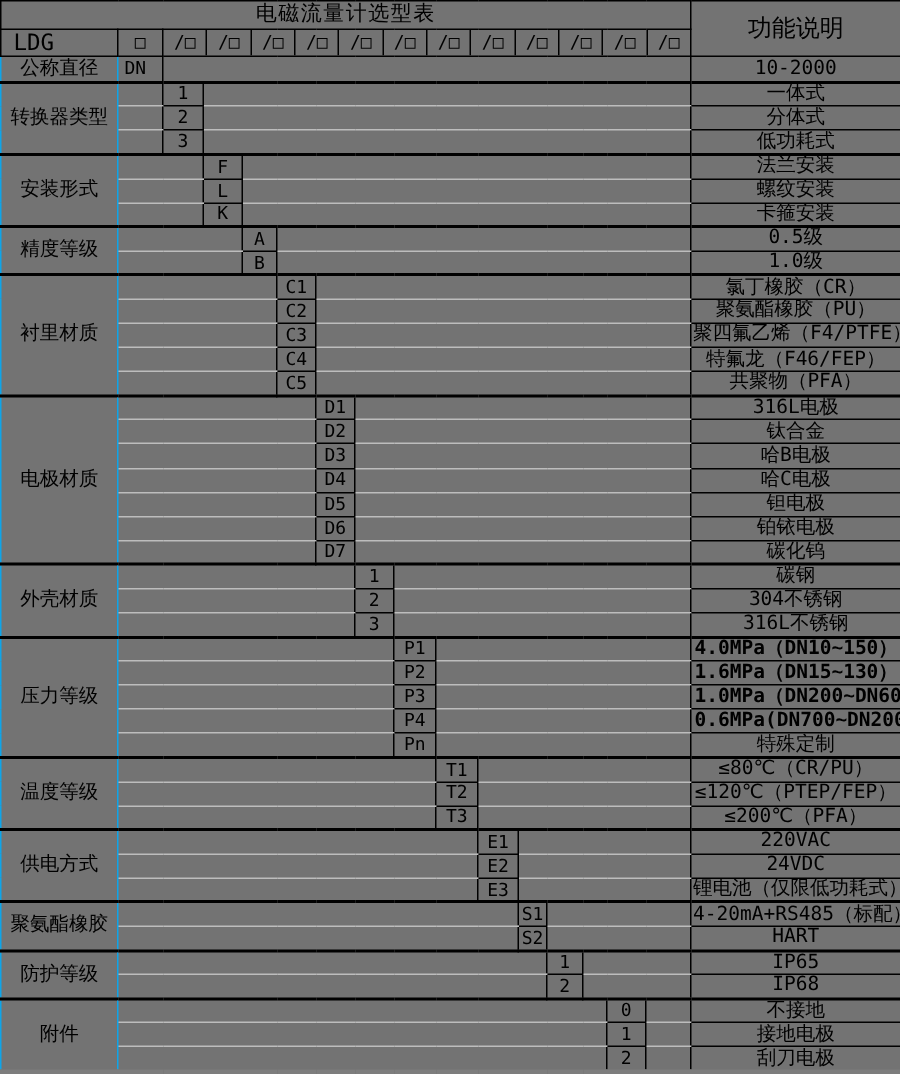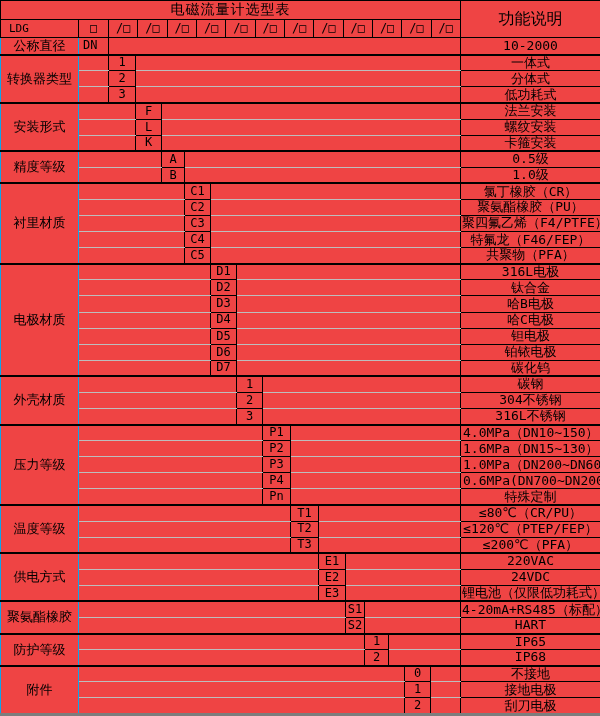--- a/index.html
+++ b/index.html
@@ -1,34 +1,34 @@
 <!DOCTYPE html>
 <html><head>
 <meta charset="utf-8">
 <style>
   html,body{margin:0;padding:0;background:#fff;}
   body{width:600px;font-family:"DejaVu Sans Mono","DejaVu Sans",sans-serif;color:#000;}
   table{width:600px;height:716px;table-layout:fixed;border-collapse:collapse;
-        border:1px solid #000;border-bottom:3px solid #7d7d7d;background:#ef4444;}
+        border:1px solid #000;border-bottom:3px solid #7d7d7d;background:#737373;}
   td{padding:0 1px;font-size:13px;line-height:1.1;overflow:hidden;white-space:nowrap;
      vertical-align:middle;text-align:center;}
   tr{height:16px;}
   tr.r-title{height:19px;}
   tr.r-ldg{height:18px;}
   tr.r-dn{height:17px;}
   .tt{border:1px solid #000;font-size:14px;letter-spacing:1px;}
   .dh{border:1px solid #000;font-size:16px;}
   .lb{border:1px solid #0ea5e9;}
   .cd{border:1px solid #000;font-size:12px;}
   .ds{border:1px solid #000;}
-  .ta-l{text-align:left;padding-left:2px;}
+  .ta-l{text-align:left;padding-left:2px;font-weight:bold;}
   .eL{border-left:1px solid #000;border-bottom:1px solid #bdbdbd;}
   .eR{border-right:1px solid #000;border-bottom:1px solid #bdbdbd;}
   tr.cs > td{border-top:2px solid #000;}
-  .lbm{border:1px solid #000;text-align:left;padding-left:8px;font-size:11px;}
+  .lbm{border:1px solid #000;text-align:left;padding-left:8px;font-size:15px;}
   .dn-cell{text-align:left;padding-left:4px;}
   td.slots{border:1px solid #000;padding:0;}
   .srow{display:flex;width:100%;height:100%;align-items:stretch;}
   .slot{flex:1;display:flex;align-items:center;justify-content:center;
         border-left:1px solid #000;font-size:12px;}
   .slot:first-child{border-left:none;}
 </style>
 </head>
 <body>
 

